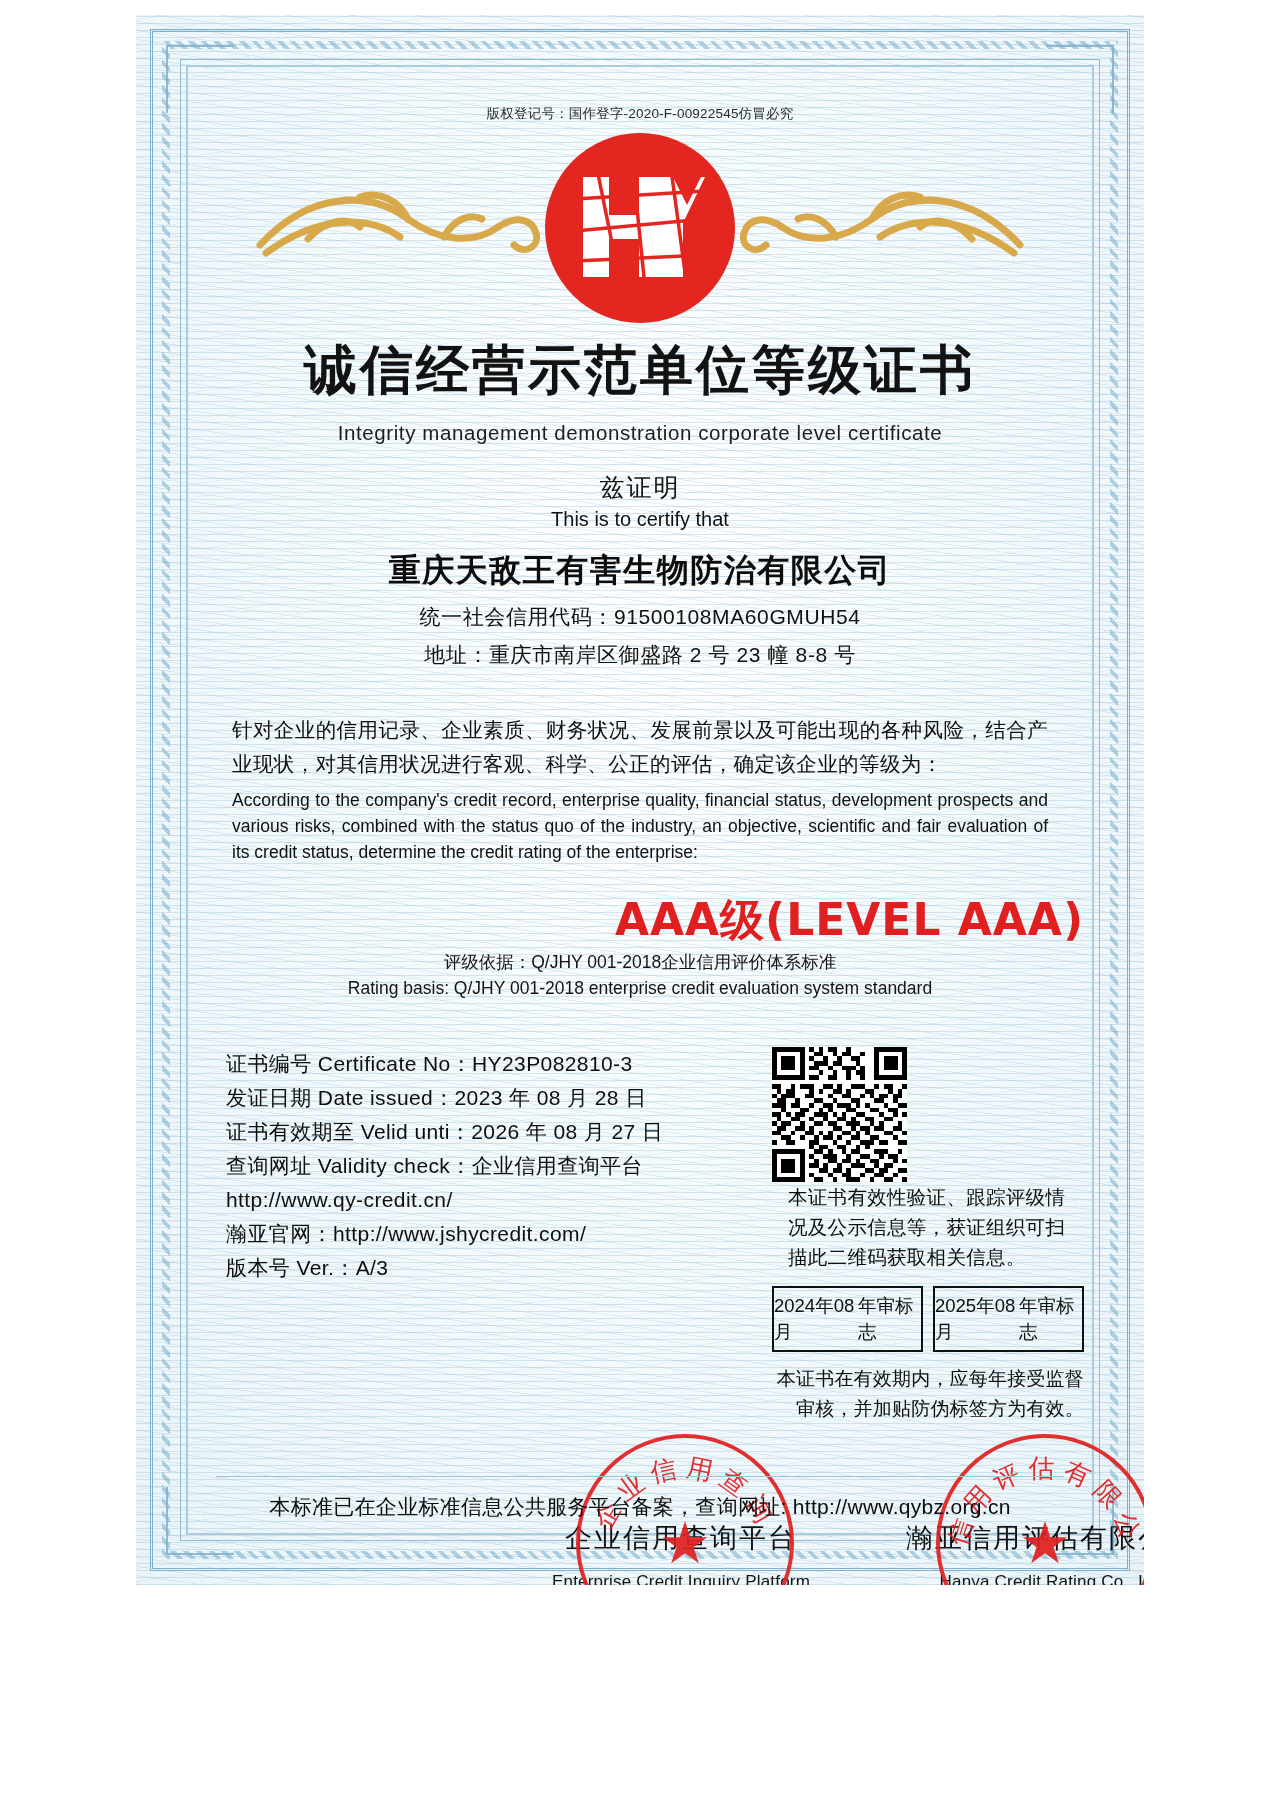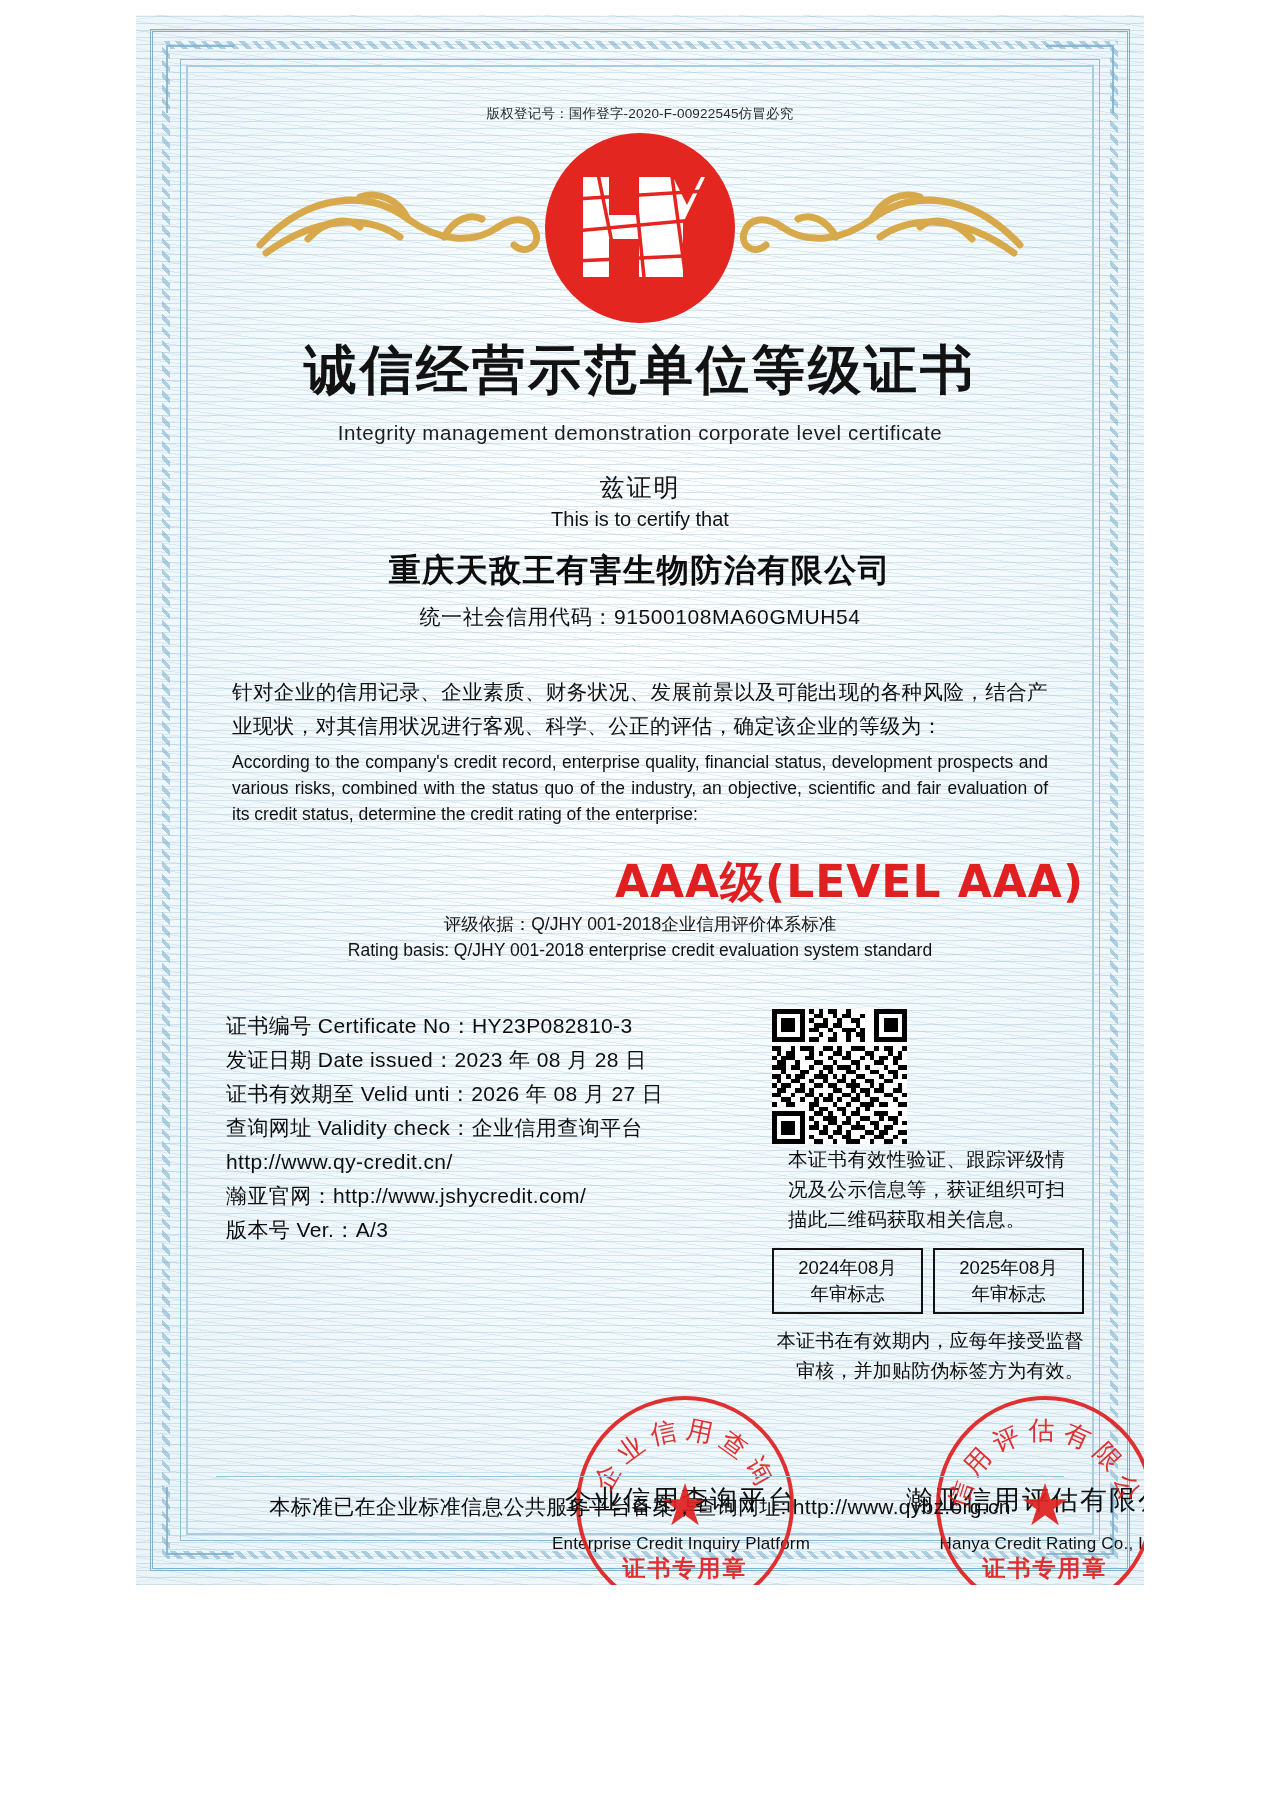--- a/index.html
+++ b/index.html
@@ -276,21 +276,20 @@
   .stamp-boxes {
     display: flex;
     gap: 10px;
     margin-top: 14px;
   }
   .stamp-box {
     flex: 1;
     border: 2px solid #111;
     height: 62px;
     display: flex;
-    flex-direction: column;
     align-items: center;
     justify-content: center;
     font-size: 18.5px;
     color: #0e0e0e;
     line-height: 26px;
   }
   .annual-note {
     margin-top: 12px;
     font-size: 19px;
     line-height: 30px;
@@ -435,20 +434,21 @@
     </div>
 
     <div class="title-cn">诚信经营示范单位等级证书</div>
     <div class="title-en">Integrity management demonstration corporate level certificate</div>
 
     <div class="certify-cn">兹证明</div>
     <div class="certify-en">This is to certify that</div>
 
     <div class="company">重庆天敌王有害生物防治有限公司</div>
     <div class="company-meta">统一社会信用代码：91500108MA60GMUH54</div>
+    <div class="company-meta">地址：重庆市南岸区御盛路 2 号 23 幢 8-8 号</div>
 
     <div class="body-block">
       <div class="body-cn">针对企业的信用记录、企业素质、财务状况、发展前景以及可能出现的各种风险，结合产业现状，对其信用状况进行客观、科学、公正的评估，确定该企业的等级为：</div>
       <div class="body-en">According to the company's credit record, enterprise quality, financial status, development prospects and various risks, combined with the status quo of the industry, an objective, scientific and fair evaluation of its credit status, determine the credit rating of the enterprise:</div>
     </div>
 
     <div class="level">AAA级(LEVEL AAA)</div>
     <div class="basis-cn">评级依据：Q/JHY 001-2018企业信用评价体系标准</div>
     <div class="basis-en">Rating basis: Q/JHY 001-2018 enterprise credit evaluation system standard</div>
 

